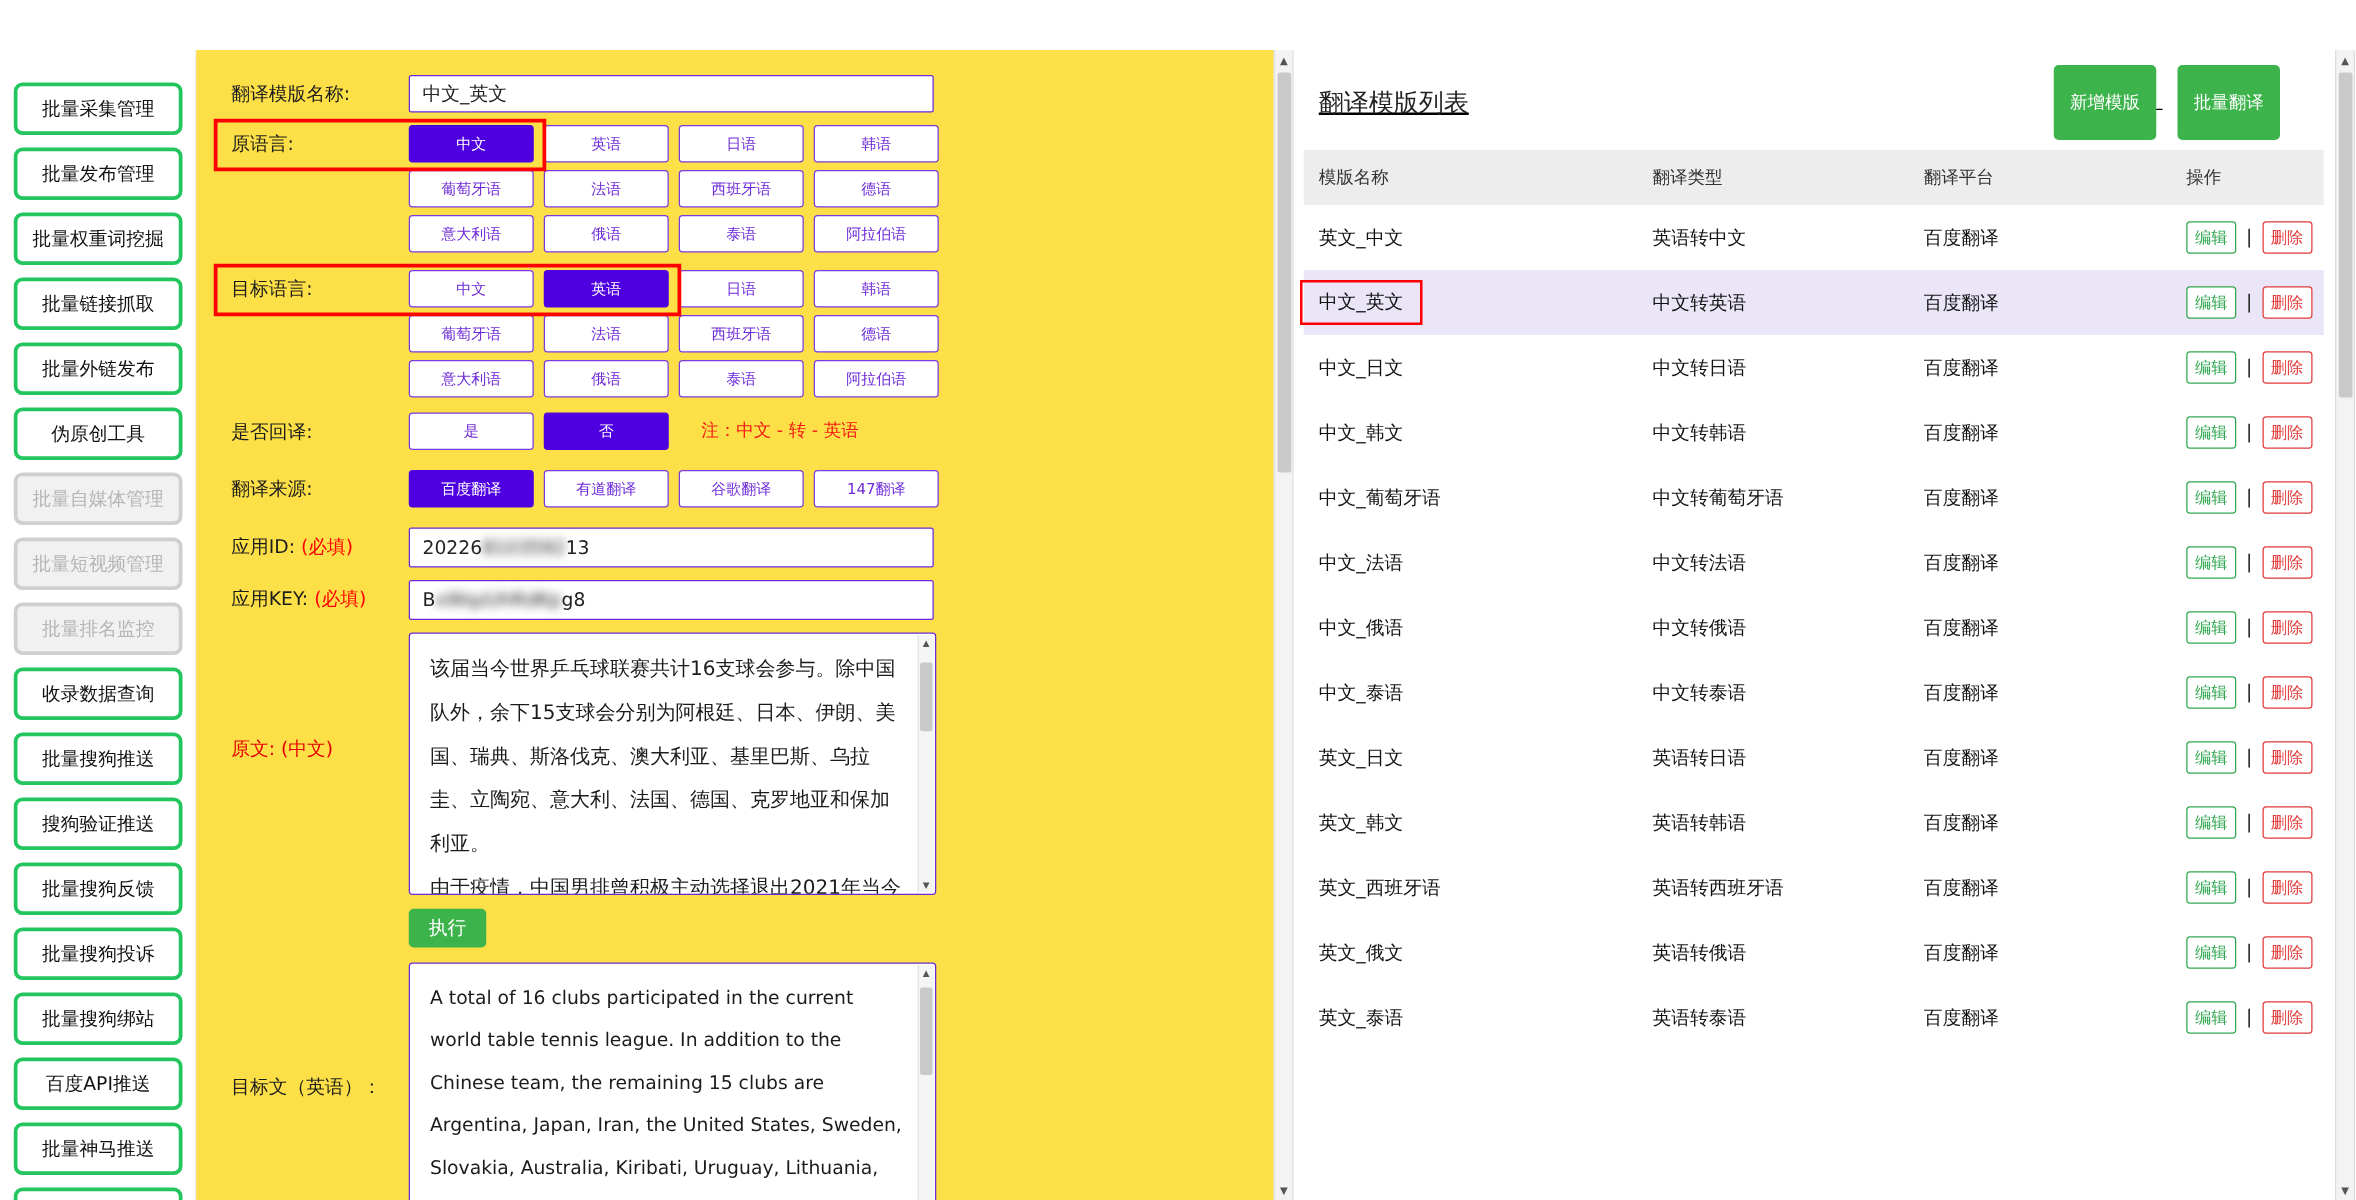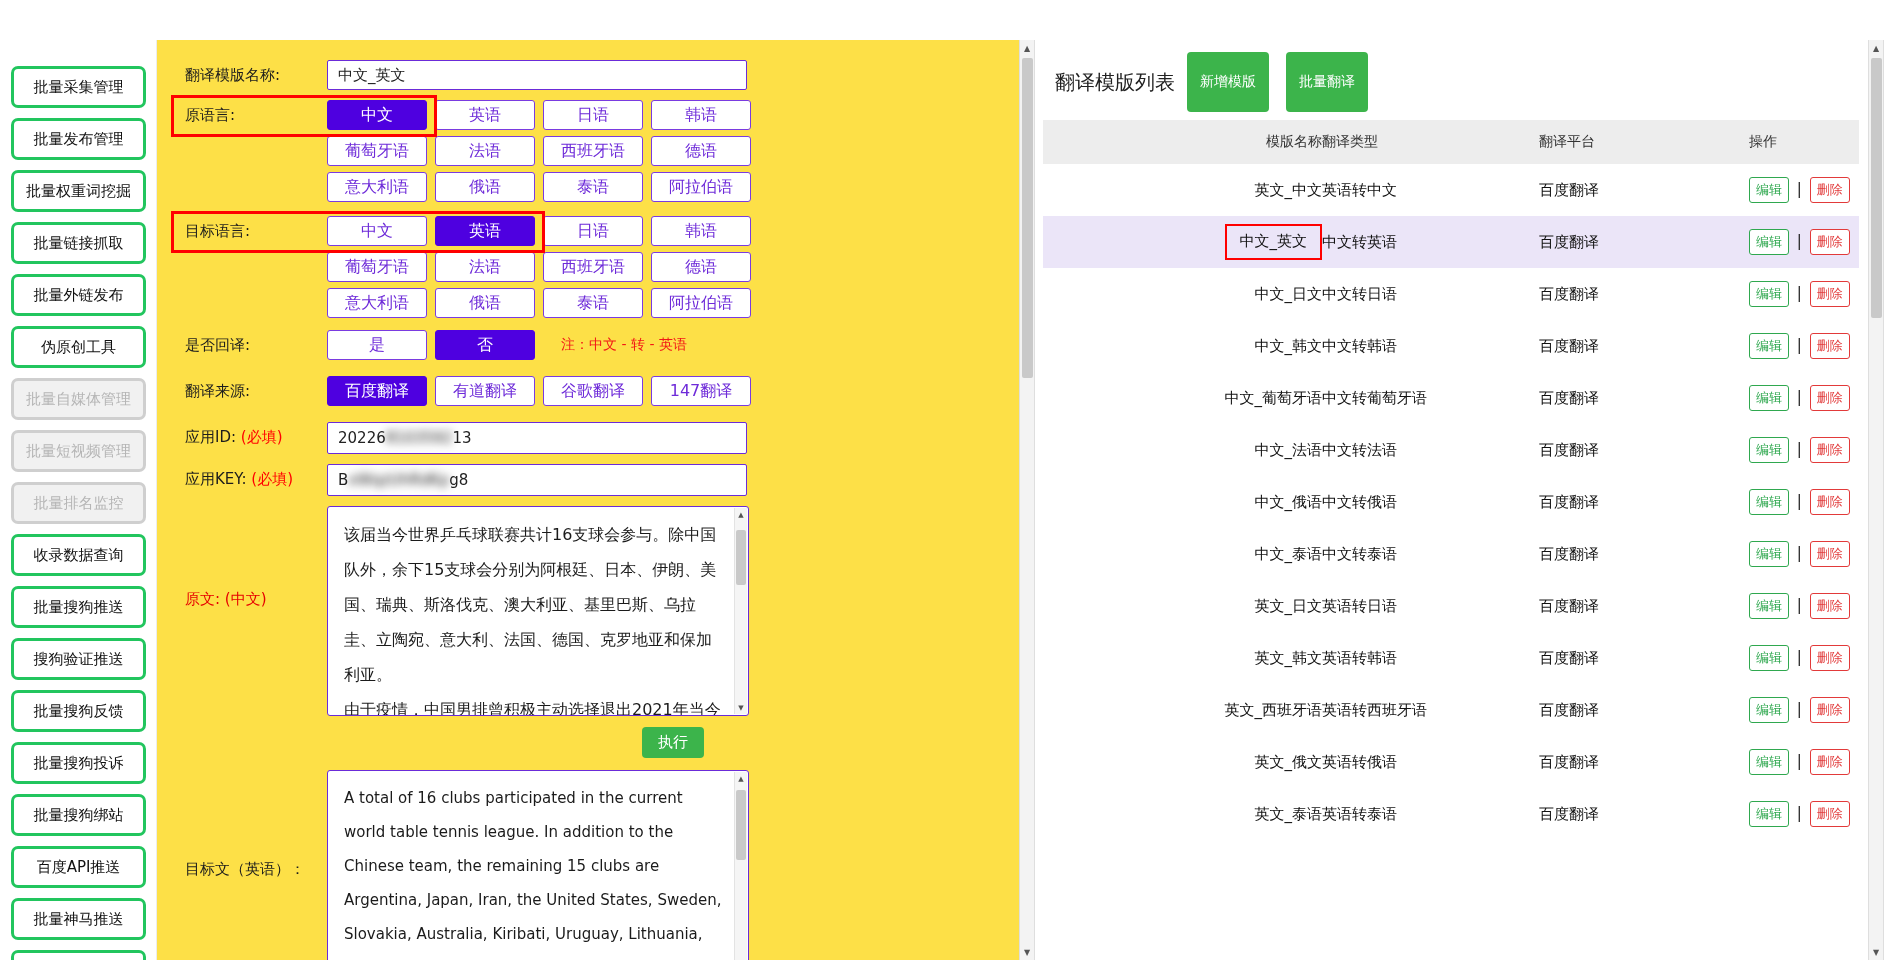--- a/index.html
+++ b/index.html
@@ -21,31 +21,31 @@
 
   
   .formarea { position:absolute; left:157px; top:40px; width:862px; height:920px; overflow:hidden; padding:20px 0 0 28px; background:#fde047; }
   .frow { display:flex; }
   .flabel { width:142px; font-size:15px; color:#1c1c1c; padding-top:6px; white-space:nowrap; }
   .finput { width:420px; height:30px; border:1px solid #6B2BD8; border-radius:2px; font-size:15px; color:#222; padding:0 10px; font-family:inherit; background:#fff; }
   .finput.tall { height:32px; line-height:30px; }
   .fake-input { display:flex; align-items:center; }
   .blur { filter:blur(4px); }
   .lang-grid { display:flex; flex-wrap:wrap; width:440px; gap:6px 8px; align-content:flex-start; }
-  .btn-lang { width:100px; height:30px; border:1px solid #7A3BE0; color:#6E2BD9; background:#fff; border-radius:3px; font-size:16px; display:flex; align-items:center; justify-content:center; cursor:pointer; white-space:nowrap; }
+  .btn-lang { width:100px; height:30px; border:1px solid #7A3BE0; color:#6E2BD9; background:#fff; border-radius:3px; font-size:12px; display:flex; align-items:center; justify-content:center; cursor:pointer; white-space:nowrap; }
   .btn-lang.sel { background:#4E00E0; border-color:#4E00E0; color:#fff; }
   .r-template { margin-bottom:10px; }
   .r-src { margin-bottom:14px; }
   .r-tgt { margin-bottom:12px; }
   .r-back { margin-bottom:16px; }
   .r-source { margin-bottom:16px; }
   .r-appid { margin-bottom:10px; }
   .r-appkey { margin-bottom:10px; }
   .r-orig { margin-bottom:11px; }
-  .r-exec { margin-bottom:12px;justify-content:center; }
+  .r-exec { margin-bottom:12px; }
   .back-note { color:#f21616; font-size:14px; padding-top:6px; margin-left:18px; white-space:nowrap; }
   .req { color:#f00; }
   .red-label { color:#e60000; }
   .textarea { position:relative; width:422px; border:1px solid #6B2BD8; border-radius:3px; background:#fff; overflow:hidden; }
   .ta-orig { height:210px; }
   .ta-tgt { height:230px; }
   .ta-content { padding:10px 26px 10px 16px; color:#1b1b1b; white-space:pre-wrap; overflow:hidden; height:100%; }
   .ta-orig .ta-content { font-size:16px; line-height:35px; }
   .ta-tgt .ta-content { font-size:15px; line-height:34px; }
   .ta-scroll { position:absolute; top:1px; right:1px; bottom:1px; width:13px; background:#f5f5f5; border-left:1px solid #e3e3e3; }
@@ -60,28 +60,28 @@
   .vscroll { position:absolute; top:40px; height:920px; width:16px; background:#f3f3f3; border-left:1px solid #dedede; border-right:1px solid #dedede; }
   .vscroll .sb-arrow { position:absolute; left:0; width:14px; height:16px; display:flex; align-items:center; justify-content:center; font-size:8px; color:#555; }
   .vscroll .sb-arrow.up { top:0; }
   .vscroll .sb-arrow.down { bottom:0; }
   .vscroll .sb-thumb { position:absolute; left:2px; width:11px; background:#c9c9c9; border-radius:2px; }
   .form-scroll { left:1019px; }
   .page-scroll { left:1868px; }
 
   
   .panel { position:absolute; left:1035px; top:40px; width:833px; height:920px; background:#fff; overflow:hidden; }
-  .panel-head { height:40px; margin:22px 44px 18px 20px; display:flex; align-items:center; }
+  .panel-head { height:40px; margin:22px 44px 18px 20px; display:flex; justify-content:space-between; align-items:center;text-decoration:underline; }
   .panel-title { font-size:20px; color:#222; font-weight:500; }
   .btn-green { background:#3CB44B; color:#fff; border:none; border-radius:4px; font-size:14px; padding:21px 13px; margin-left:12px; cursor:pointer; font-family:inherit; white-space:nowrap; }
   .thead { display:flex; align-items:center; height:44px; margin:0 9px 0 8px; background:#ededed; font-size:14px; color:#333; }
   .trow { display:flex; align-items:center; height:52px; margin:0 9px 0 8px; font-size:15px; color:#111; }
   .trow.hl { background:#ebe5f8; }
   .col { white-space:nowrap; }
-  .col.name { width:279px; padding-left:12px;text-align:right; }
+  .col.name { width:279px; padding-left:12px; }
   .col.type { width:217px; }
   .col.plat { width:210px; }
   .col.act  { flex:1; }
   .name-chip { display:inline-block; }
   .trow.hl .name-chip { border:2px solid #ff0000; padding:6px 13px 7px; margin-left:-15px; }
   .chip { display:inline-block; border:1px solid; border-radius:3px; padding:3px 6px; font-size:13px; cursor:pointer; background:#fff;text-align:center; }
   .chip.edit { color:#2FA84F; border-color:#2FA84F; }
   .chip.del  { color:#E23A3A; border-color:#E23A3A; }
   .sep { margin:0 3px; color:#222; }
 </style>

